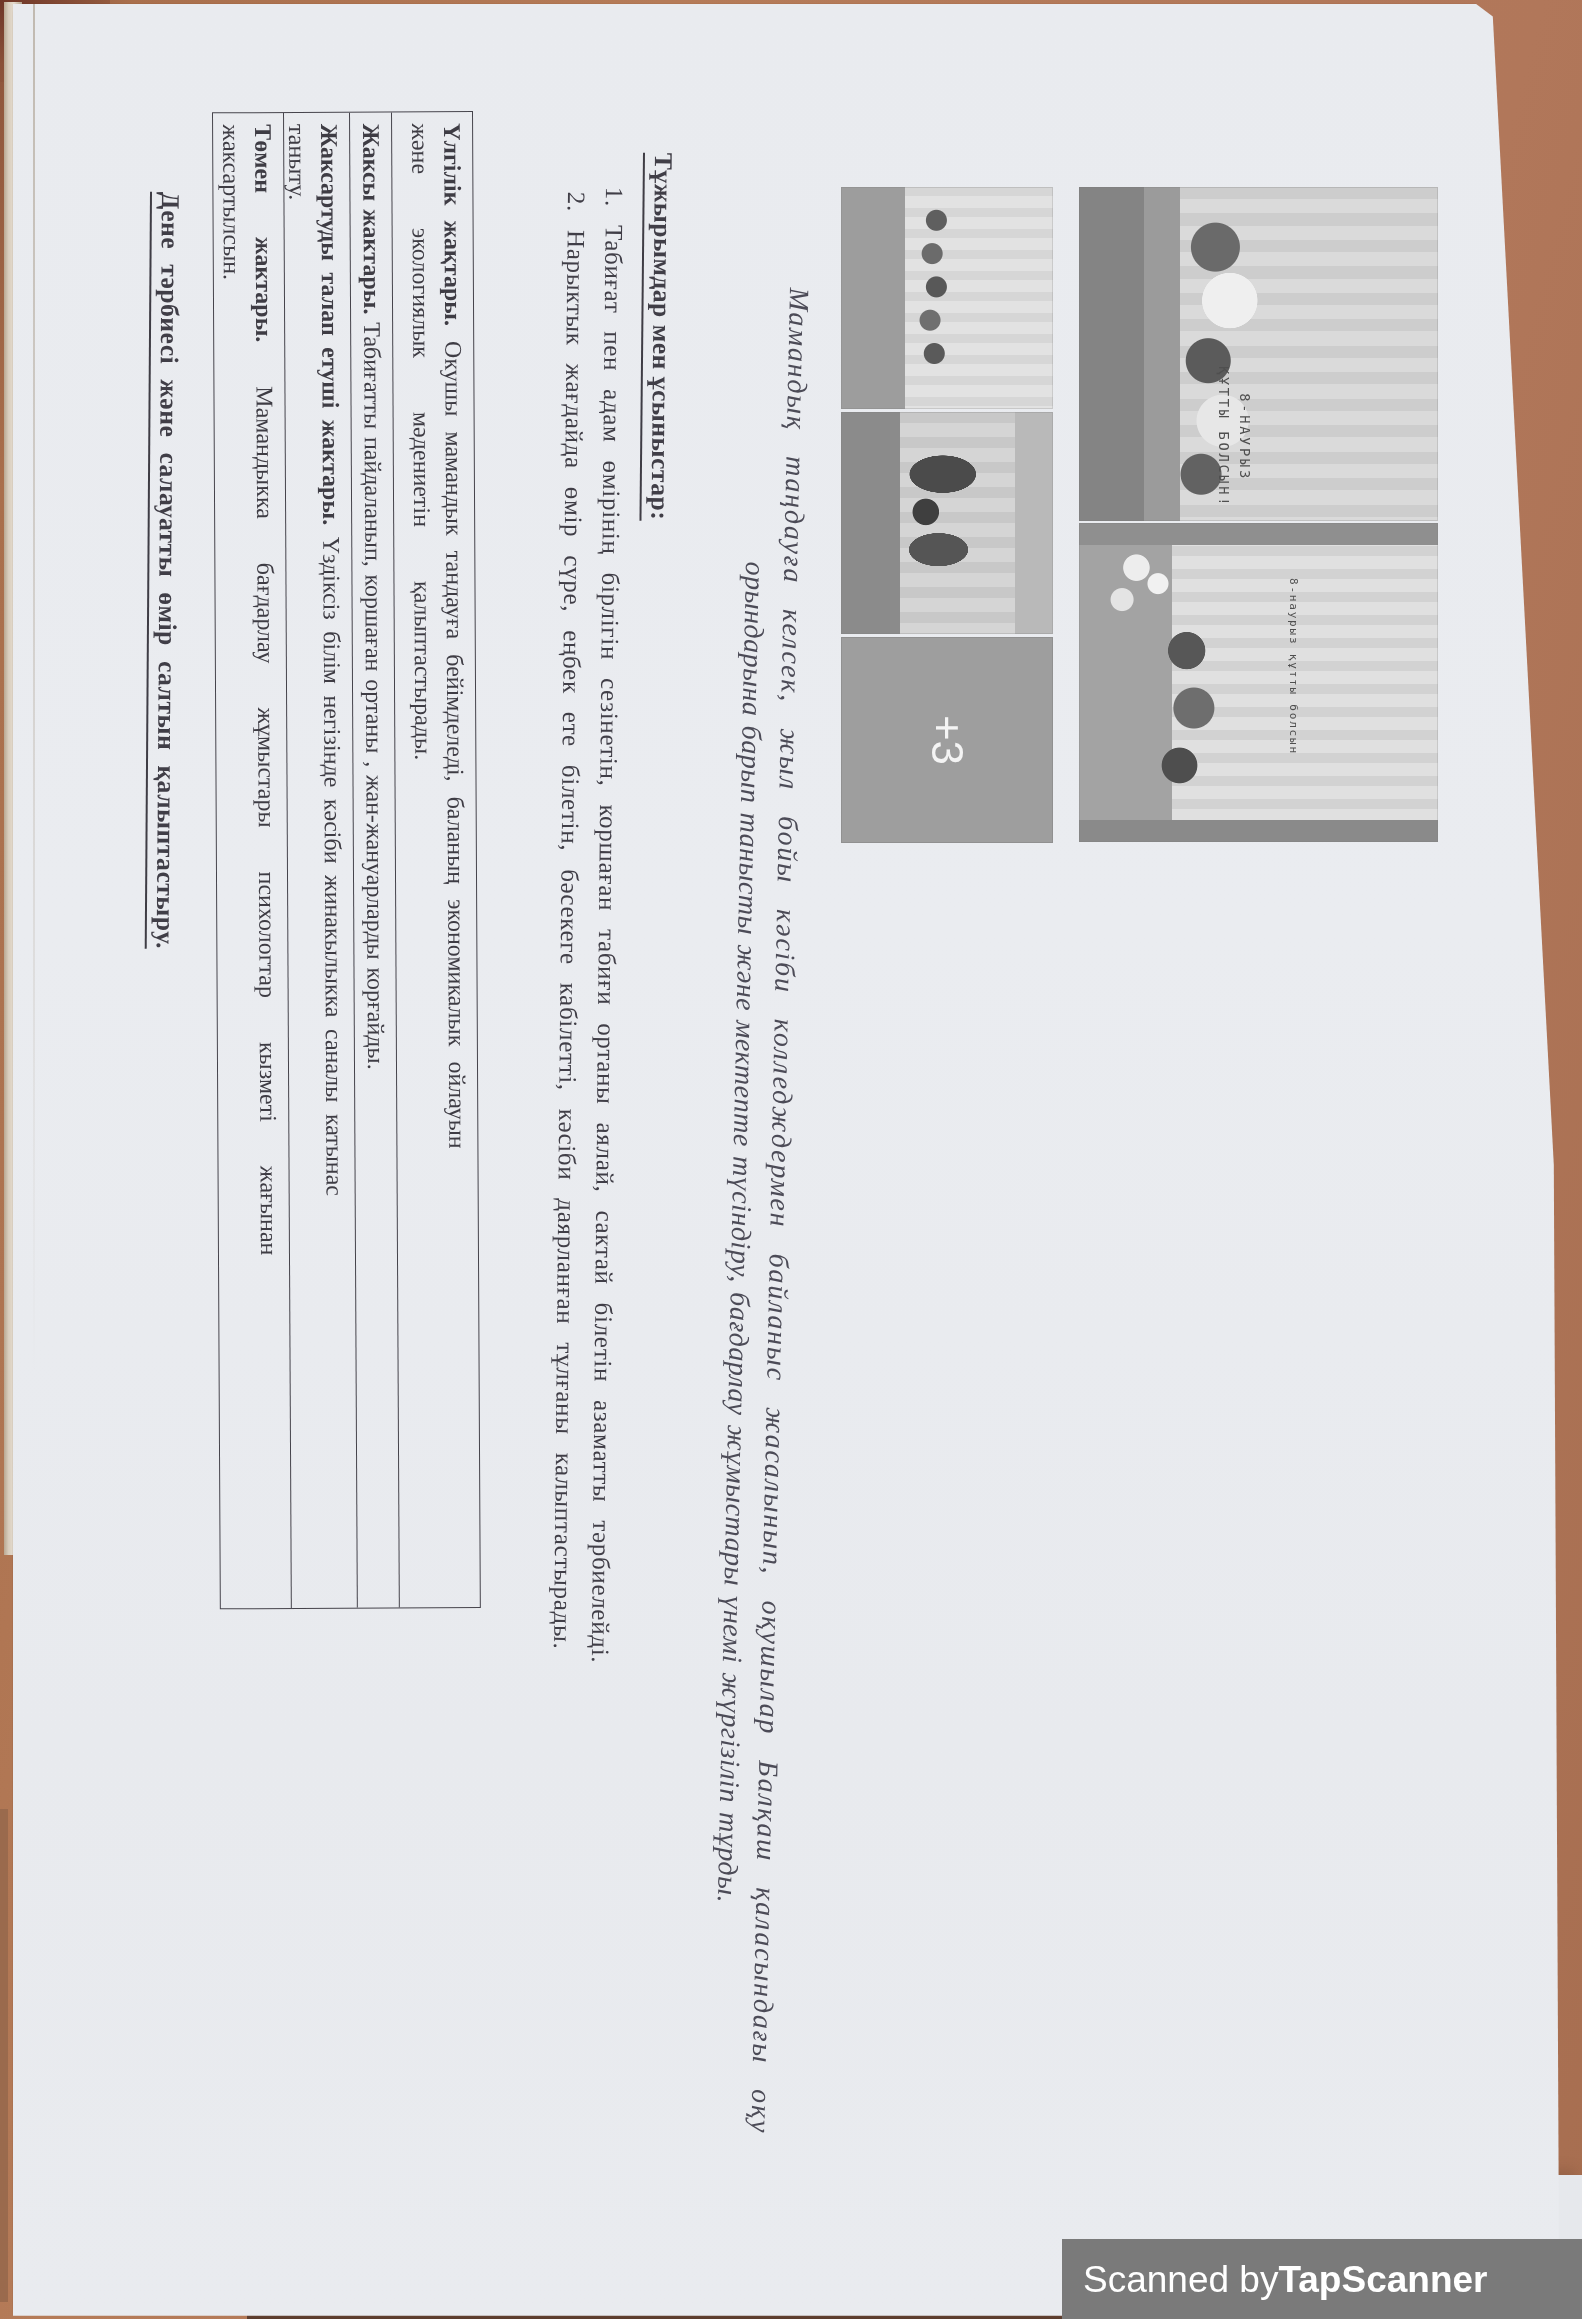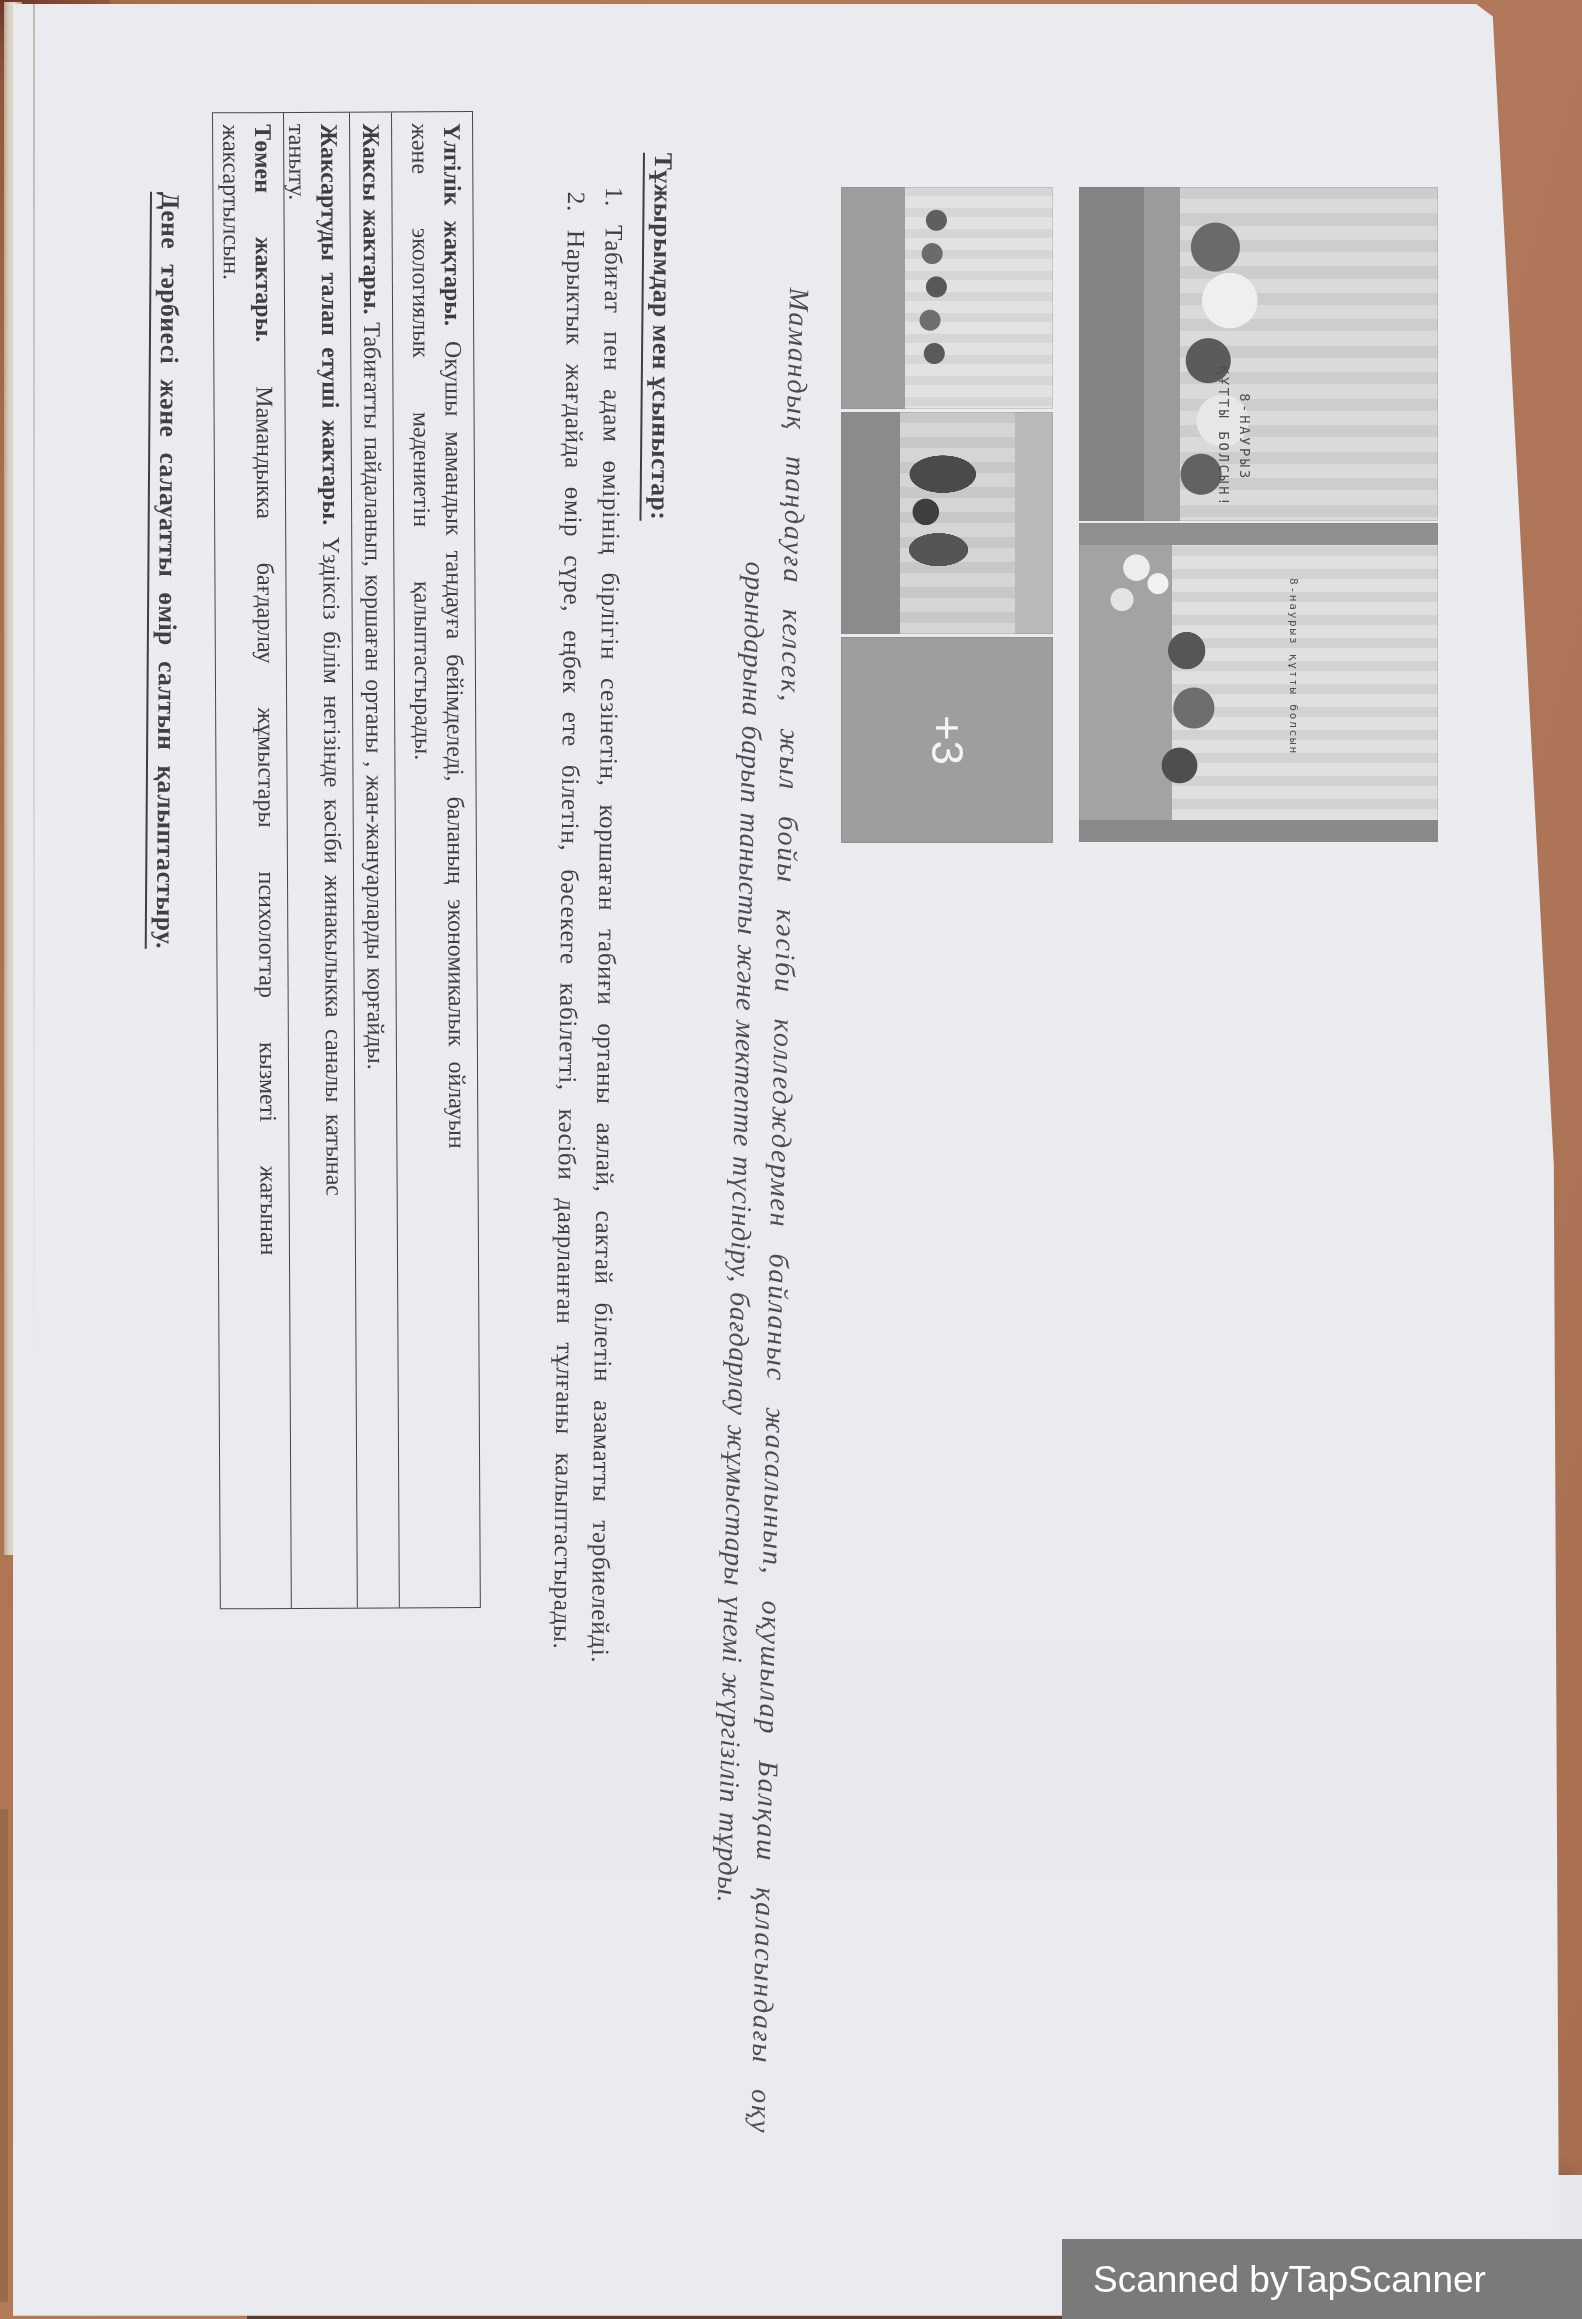--- a/index.html
+++ b/index.html
@@ -109,24 +109,24 @@
   .r4{height:73px;word-spacing:38px;}
   .r4 .l2{word-spacing:1.8px;}
   .tline{white-space:nowrap;overflow:hidden;}
   .tlabel{font-weight:bold;}
   
   .footer-line{left:192px;top:1359px;font-size:25.6px;font-weight:bold;letter-spacing:0.5px;
     word-spacing:8.2px;border-bottom:2.7px solid #3f3d45;padding-bottom:2.7px;
     transform:rotate(.4deg);transform-origin:left top;}
   
   .watermark{position:absolute;left:1062px;top:2239px;width:521px;height:81px;
-    background:#7a7a7a;display:flex;align-items:center;padding-left:31px;
+    background:#7a7a7a;display:flex;align-items:center;padding-left:21px;
     box-sizing:border-box;font-family:"Liberation Sans",sans-serif;font-size:37px;
     color:#ffffff;z-index:50;}
-  .watermark b{font-weight:normal;}
+  .watermark b{font-weight:bold;}
 </style>
 </head>
 <body>
 
 <div class="corner-shade"></div>
 <div class="under-sheet"></div>
 <div class="bottom-edge"></div>
 <div class="left-sliver"></div>
 <div class="stack-left"></div>
 

